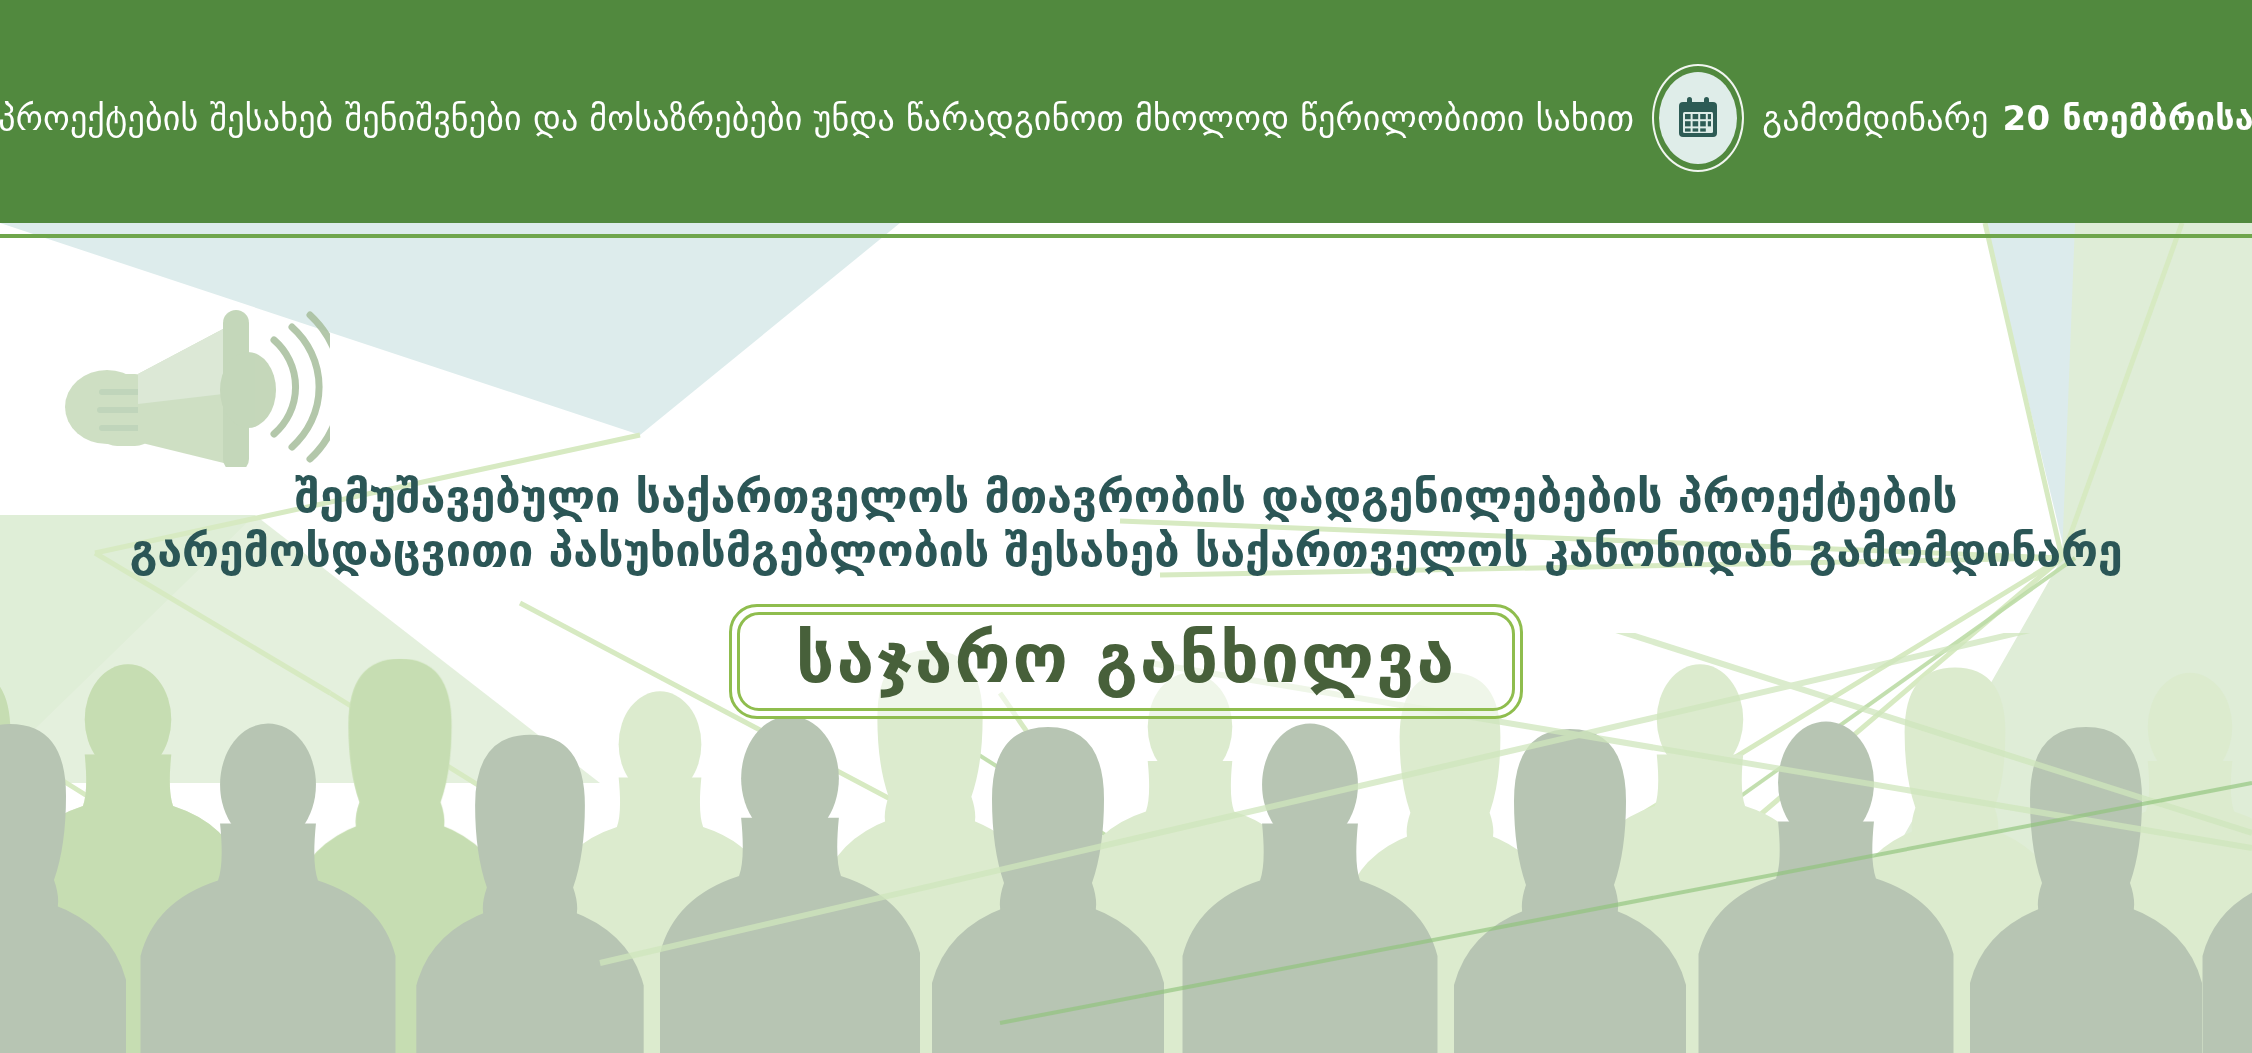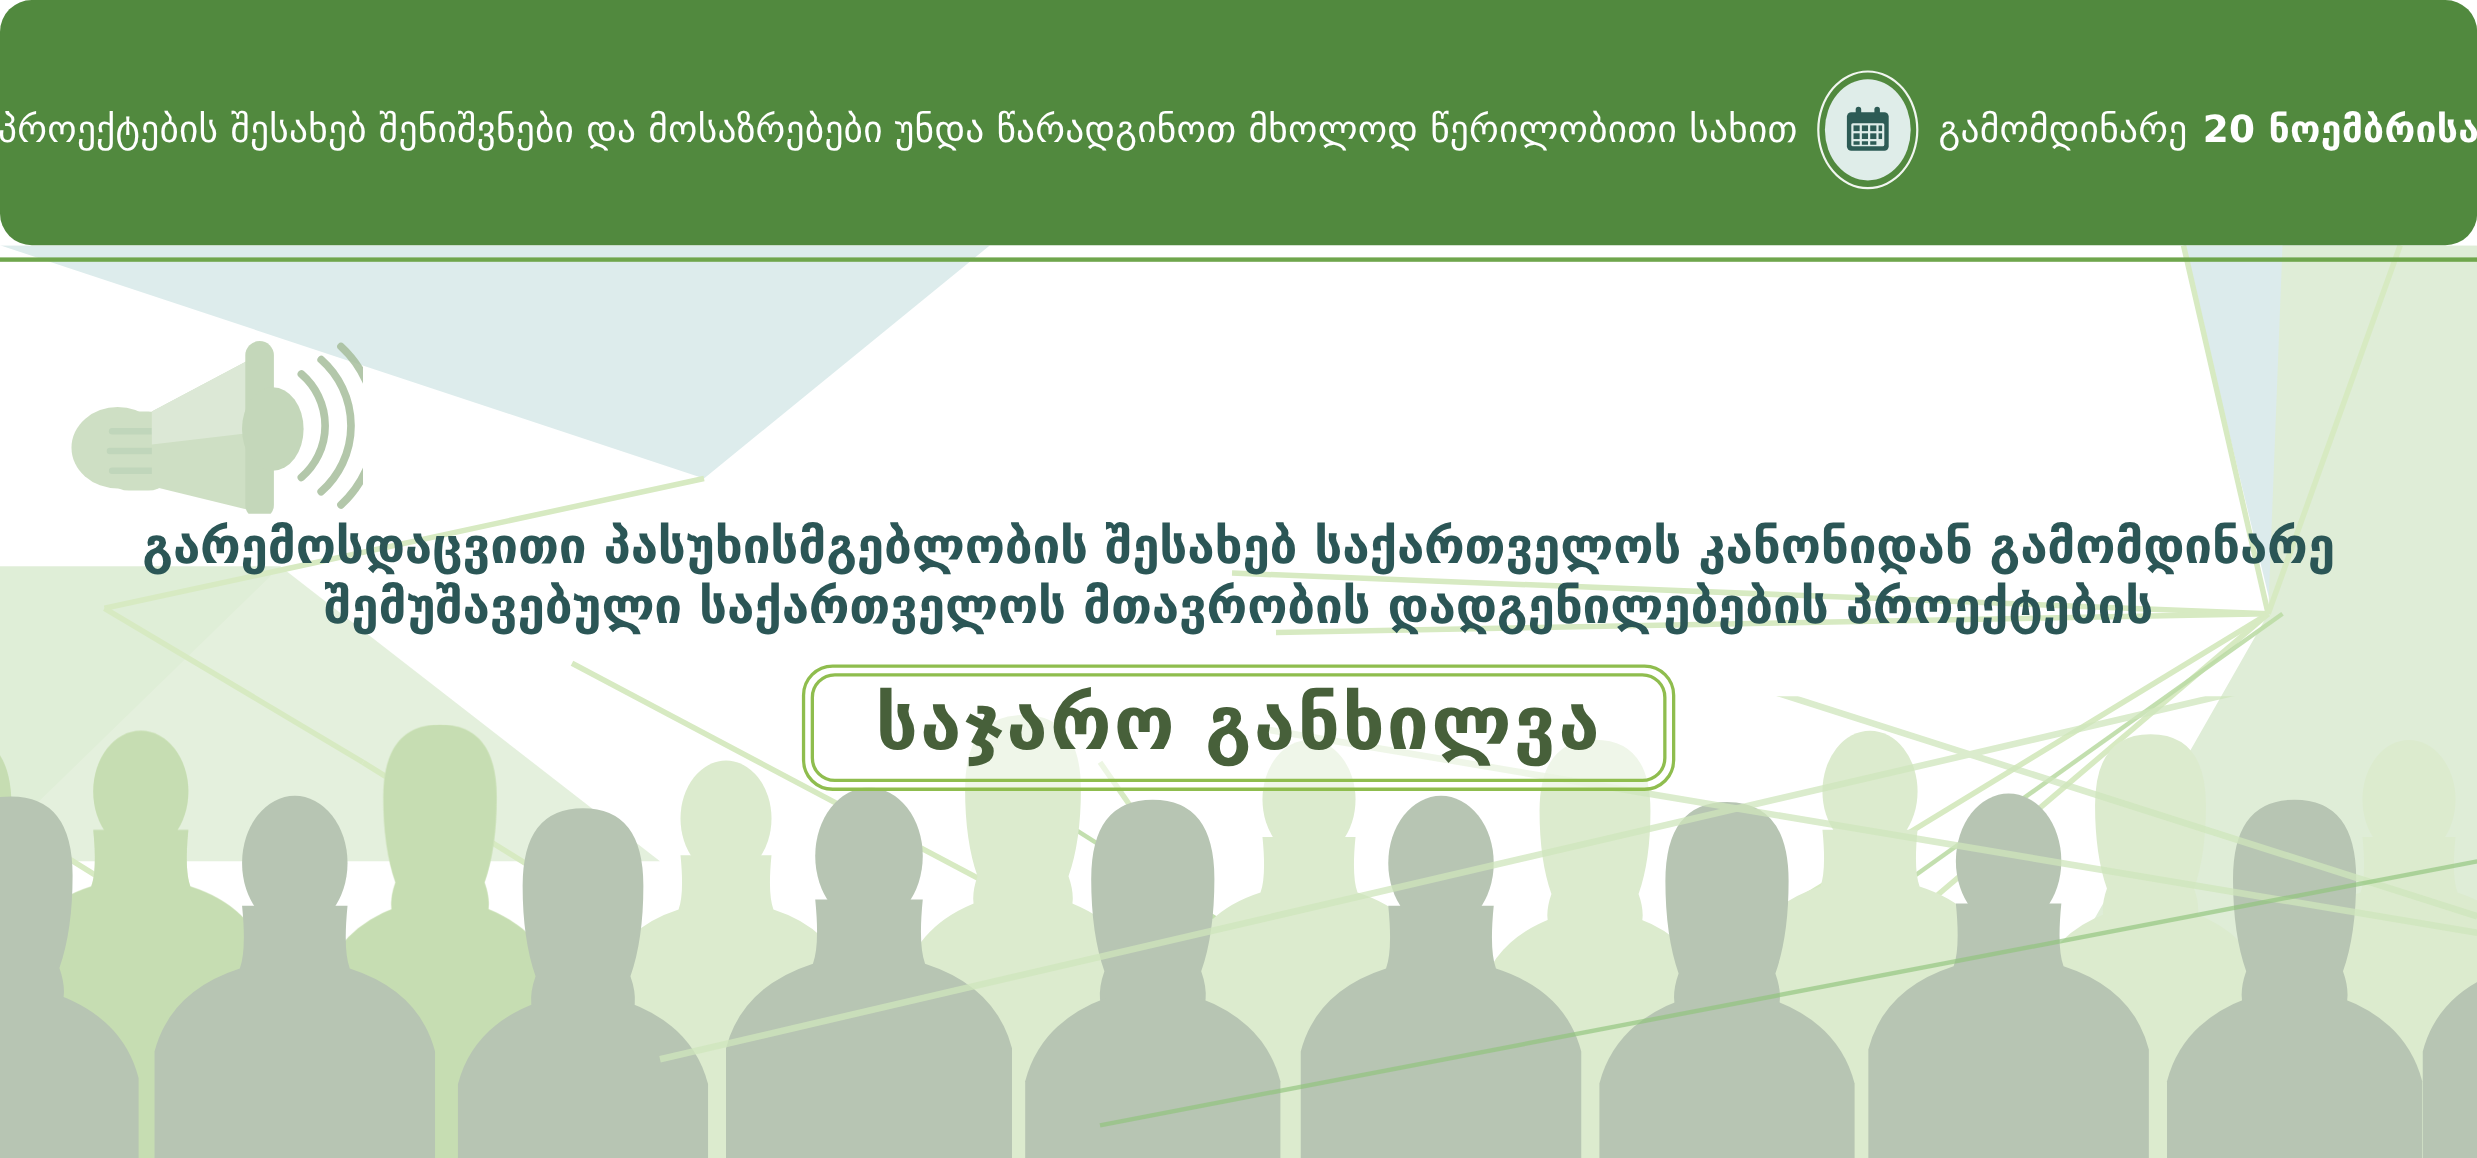--- a/index.html
+++ b/index.html
@@ -23,21 +23,20 @@
   .topbar {
     position: absolute;
     left: 0; top: 0;
     width: 2252px;
     height: 223px;
     background: #51893E;
     display: flex;
     align-items: center;
     justify-content: center;
     z-index: 40;
-    border-radius: 29px;
   }
   .topbar-inner {
     display: flex;
     align-items: center;
     gap: 0px;
     white-space: nowrap;
     transform: translateY(6px);
   }
   .topbar-text {
     color: #ffffff;
@@ -256,22 +255,22 @@
 
       <span class="topbar-text">გამომდინარე</span>
       <span style="width:14px;display:inline-block"></span>
       <span class="topbar-text bold">20 ნოემბრისა</span>
     </div>
   </div>
   <div class="divider-line"></div>
 
   <div class="content">
     <div class="headline">
+      <span class="line">შემუშავებული საქართველოს მთავრობის დადგენილებების პროექტების</span>
       <span class="line">გარემოსდაცვითი პასუხისმგებლობის შესახებ საქართველოს კანონიდან გამომდინარე</span>
-      <span class="line">შემუშავებული საქართველოს მთავრობის დადგენილებების პროექტების</span>
     </div>
 
     <div class="boxwrap">
       <div class="boxinner">
         <div class="boxtext">საჯარო განხილვა</div>
       </div>
     </div>
   </div>
 
   <div class="crowd">

